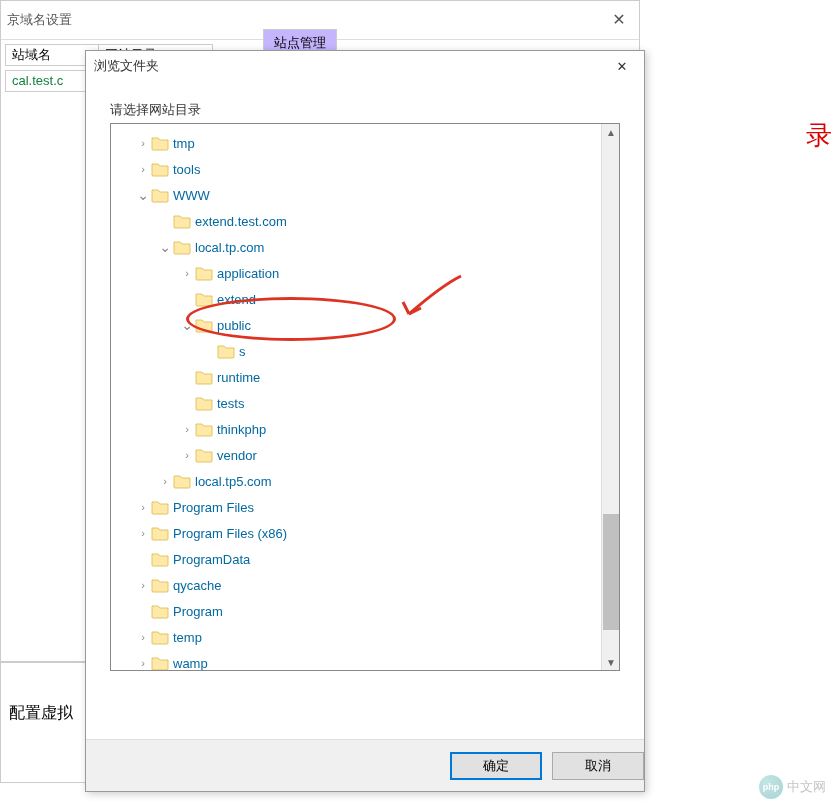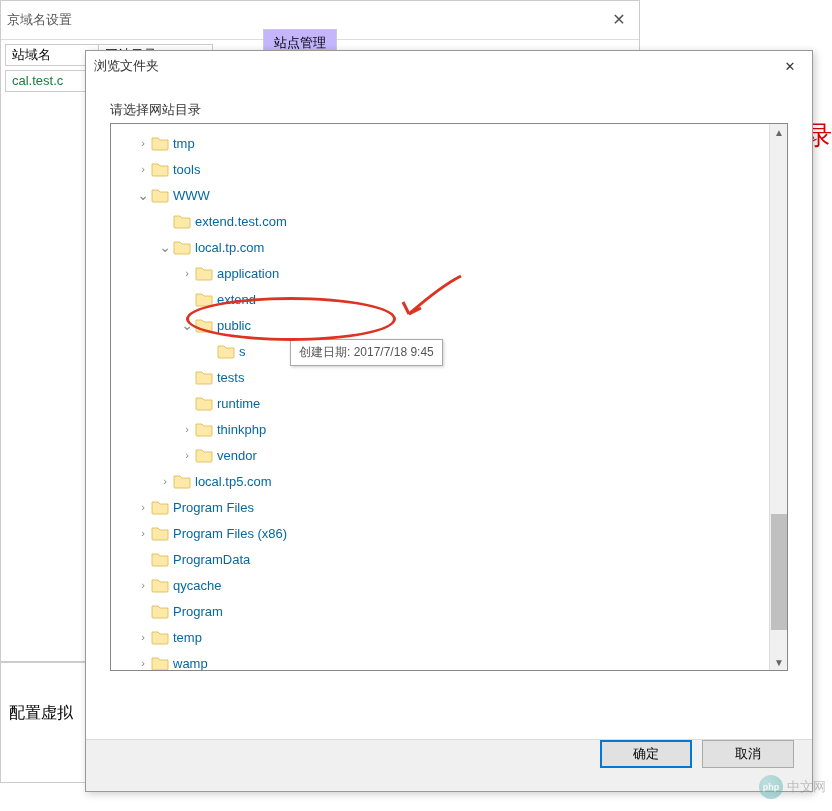--- a/index.html
+++ b/index.html
@@ -12,21 +12,21 @@
     .bg-cell { border: 1px solid #ccc; height: 22px; line-height: 20px; padding: 0 6px; }
     .bg-cell.col1 { width: 94px; margin-left: 4px; }
     .bg-cell.col2 { width: 114px; margin-left: 0; border-left: none; }
     .bg-cell.input { background: #fff; color: #15803d; }
     .bg-tab { position: absolute; top: 28px; left: 262px; padding: 4px 10px; border: 1px solid #ccc; border-bottom: 1px solid #fff; background: #c4b5fd; }
     .bg-spacer { height: 570px; border-bottom: 1px solid #ccc; }
     .bg-bottom { height: 120px; border-top: 1px solid #ccc; padding: 40px 8px; }
     .bg-bottom-text { font-size: 16px; }
     .red-char { position: absolute; right: 0; top: 118px; color: #d00; font-size: 26px; font-family: serif; }
 
-    .dialog { position: absolute; top: 50px; left: 85px; width: 728px; height: 742px; border: 1px solid #999; background: #fff; box-shadow: 2px 2px 8px rgba(0,0,0,0.2); }
+    .dialog { position: absolute; top: 50px; left: 85px; width: 560px; height: 742px; border: 1px solid #999; background: #fff; box-shadow: 2px 2px 8px rgba(0,0,0,0.2); }
     .dialog-title { height: 30px; display: flex; justify-content: space-between; align-items: center; padding-left: 8px; }
     .dialog-title span { color: #333; }
     .dialog-close { width: 44px; height: 30px; display: flex; align-items: center; justify-content: center; color: #333; font-size: 16px; }
     .dialog-body { padding: 20px 24px 0 24px; }
     .dialog-prompt { margin-bottom: 4px; color: #333; }
     .tree-container { border: 1px solid #888; height: 548px; display: flex; position: relative; }
     .tree { flex: 1; padding: 6px 0 0 24px; overflow: hidden; }
     .scrollbar { width: 18px; background: #f0f0f0; border-left: 1px solid #ddd; position: relative; }
     .scroll-up, .scroll-down { position: absolute; width: 16px; height: 16px; left: 1px; display: flex; align-items: center; justify-content: center; color: #666; font-size: 10px; }
     .scroll-up { top: 0; }
@@ -43,21 +43,21 @@
     .indent-4 { padding-left: 66px; }
     
     .folder svg { width: 18px; height: 16px; }
     
     .tooltip { position: absolute; top: 215px; left: 179px; background: #fff; border: 1px solid #aaa; padding: 4px 8px; font-size: 12px; color: #555; box-shadow: 1px 1px 3px rgba(0,0,0,0.2); }
     
     .annotation { position: absolute; pointer-events: none; }
     .ellipse { position: absolute; width: 210px; height: 44px; border: 3px solid #d32; border-radius: 50%; top: 173px; left: 75px; }
     .arrow-svg { position: absolute; top: 150px; left: 280px; }
     
-    .dialog-footer { position: absolute; bottom: 0; left: 0; right: 0; height: 52px; border-top: 1px solid #ddd; background: #f0f0f0; display: flex; justify-content: flex-end; align-items: flex-start; gap: 10px; padding-right: 18px; }
+    .dialog-footer { position: absolute; bottom: 0; left: 0; right: 0; height: 52px; border-top: 1px solid #ddd; background: #f0f0f0; display: flex; justify-content: flex-end; align-items: center; gap: 10px; }
     .btn { width: 92px; height: 28px; border: 1px solid #aaa; background: #e1e1e1; display: flex; align-items: center; justify-content: center; }
     .btn.primary { border: 2px solid #0078d7; }
     
     .watermark { position: absolute; bottom: 12px; right: 6px; opacity: 0.5; display: flex; align-items: center; gap: 4px; color: #888; font-size: 12px; }
     .watermark .logo { width: 24px; height: 24px; background: radial-gradient(circle at 30% 30%, #8cc, #5aa); border-radius: 50%; display: flex; align-items: center; justify-content: center; font-size: 9px; color: #fff; font-weight: bold; }
   </style>
 </head>
 <body>
 
 <div class="bg-window">
@@ -154,28 +154,28 @@
             <span class="folder"><svg viewBox="0 0 18 16">
                 <path d="M1 3 h6 l2 2 h8 v9 a1 1 0 0 1 -1 1 h-14 a1 1 0 0 1 -1 -1 z" fill="#ffe9a8" stroke="#d9b84a" stroke-width="0.8"></path>
               </svg></span>
             <span class="label">s</span>
           </div>
           <div class="tree-item indent-3">
             <span class="arrow"></span>
             <span class="folder"><svg viewBox="0 0 18 16">
                 <path d="M1 3 h6 l2 2 h8 v9 a1 1 0 0 1 -1 1 h-14 a1 1 0 0 1 -1 -1 z" fill="#ffe9a8" stroke="#d9b84a" stroke-width="0.8"></path>
               </svg></span>
+            <span class="label">runtime</span>
+          </div>
+          <div class="tree-item indent-3">
+            <span class="arrow"></span>
+            <span class="folder"><svg viewBox="0 0 18 16">
+                <path d="M1 3 h6 l2 2 h8 v9 a1 1 0 0 1 -1 1 h-14 a1 1 0 0 1 -1 -1 z" fill="#ffe9a8" stroke="#d9b84a" stroke-width="0.8"></path>
+              </svg></span>
             <span class="label">tests</span>
-          </div>
-          <div class="tree-item indent-3">
-            <span class="arrow"></span>
-            <span class="folder"><svg viewBox="0 0 18 16">
-                <path d="M1 3 h6 l2 2 h8 v9 a1 1 0 0 1 -1 1 h-14 a1 1 0 0 1 -1 -1 z" fill="#ffe9a8" stroke="#d9b84a" stroke-width="0.8"></path>
-              </svg></span>
-            <span class="label">runtime</span>
           </div>
           <div class="tree-item indent-3">
             <span class="arrow">›</span>
             <span class="folder"><svg viewBox="0 0 18 16">
                 <path d="M1 3 h6 l2 2 h8 v9 a1 1 0 0 1 -1 1 h-14 a1 1 0 0 1 -1 -1 z" fill="#ffe9a8" stroke="#d9b84a" stroke-width="0.8"></path>
               </svg></span>
             <span class="label">thinkphp</span>
           </div>
           <div class="tree-item indent-3">
             <span class="arrow">›</span>
@@ -240,21 +240,20 @@
               </svg></span>
             <span class="label">wamp</span>
           </div>
         </div>
       <div class="scrollbar">
         <div class="scroll-up">▲</div>
         <div class="scroll-thumb"></div>
         <div class="scroll-down">▼</div>
       </div>
 
-      <div class="tooltip">创建日期: 2017/7/18 9:45</div>
 
       <div class="annotation">
         <div class="ellipse"></div>
       </div>
       <svg class="annotation arrow-svg" width="80" height="50">
         <path d="M 70 2 Q 50 12 18 40" stroke="#d32" stroke-width="3" fill="none"></path>
         <path d="M 18 40 L 12 28 M 18 40 L 30 34" stroke="#d32" stroke-width="3" fill="none"></path>
       </svg>
     </div>
   </div>

